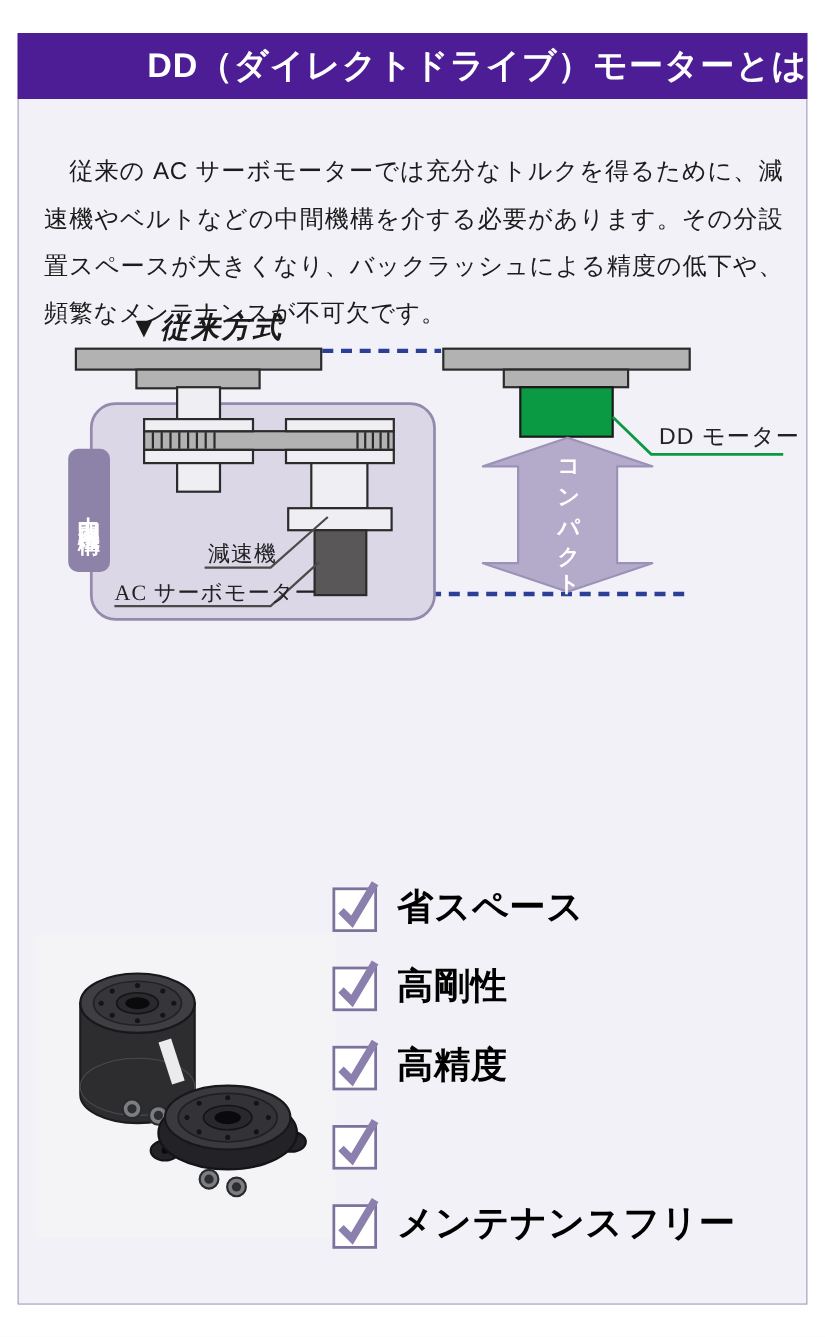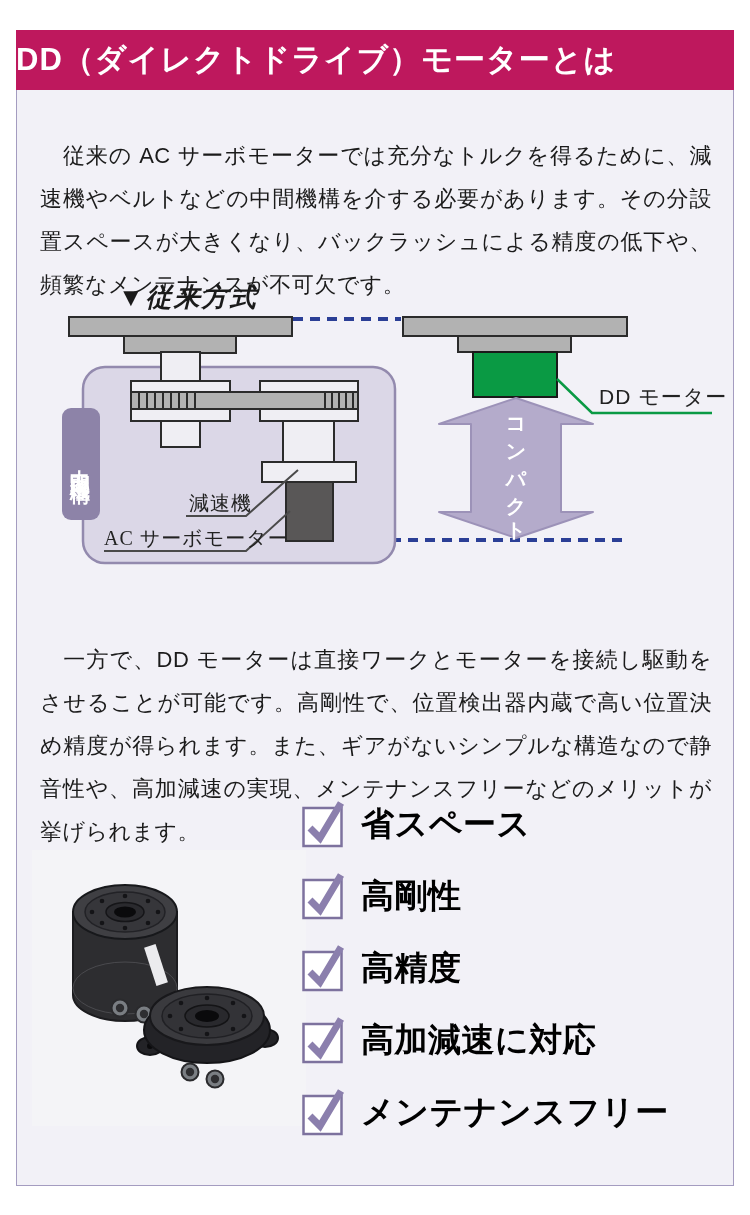--- a/index.html
+++ b/index.html
@@ -6,21 +6,21 @@
   .page{
     position:relative;width:750px;height:1215px;background:#ffffff;overflow:hidden;
     font-family:"Liberation Sans","DejaVu Sans",sans-serif;
   }
   .panel{
     position:absolute;left:16px;top:30px;width:716px;height:1154px;
     background:#f2f1f7;border:1px solid #a49cc0;box-sizing:content-box;
   }
   .header-band{
     position:absolute;left:16px;top:30px;width:718px;height:60px;
-    background:#be185d;display:flex;align-items:center;justify-content:flex-start;
+    background:#4c1d95;display:flex;align-items:center;justify-content:flex-end;
   }
   .header-band h1{
     margin:0;color:#ffffff;font-size:31px;font-weight:700;letter-spacing:1px;
   }
   .para{
     position:absolute;left:40px;width:672px;color:#1b1b1b;
     font-size:22px;line-height:43px;font-weight:500;text-align:justify;
     letter-spacing:0.5px;
   }
   .p1{top:112px;}
@@ -116,21 +116,20 @@
     </g>
   </svg>
 
   <div class="diag-title conventional">▼従来方式</div>
   <div class="vertical-text lbl-intermediate">中間機構</div>
   <div class="diag-label lbl-reducer">減速機</div>
   <div class="diag-label lbl-acservo">AC サーボモーター</div>
   <div class="diag-label lbl-ddmotor">DD モーター</div>
   <div class="vertical-text lbl-compact">コンパクト</div>
 
-  <p class="para p2">　一方で、DD モーターは直接ワークとモーターを接続し駆動をさせることが可能です。高剛性で、位置検出器内蔵で高い位置決め精度が得られます。また、ギアがないシンプルな構造なので静音性や、高加減速の実現、メンテナンスフリーなどのメリットが挙げられます。</p>
 
   <svg class="photo-svg" viewBox="0 0 274 276">
     <rect x="0" y="0" width="274" height="276" fill="#f4f4f7"></rect>
 
     <g>
       <path d="M41 62 L41 145 A52 26 0 0 0 145 145 L145 62 Z" fill="#2d2d30" stroke="#1c1c1f" stroke-width="2"></path>
       <ellipse cx="93" cy="138" rx="52" ry="26" fill="none" stroke="#4a4a4e" stroke-width="1"></ellipse>
       <ellipse cx="93" cy="62" rx="52" ry="27" fill="#3f3f43" stroke="#17181b" stroke-width="2"></ellipse>
       <ellipse cx="93" cy="62" rx="40" ry="20" fill="#36363a" stroke="#222226" stroke-width="1.5"></ellipse>
       <g fill="#141417">
@@ -203,21 +202,20 @@
         <rect x="1.5" y="6" width="38" height="38" fill="#ffffff" stroke="#7d729e" stroke-width="2.5"></rect>
         <path d="M8 26 L18 36 L39 1" fill="none" stroke="#8b7fad" stroke-width="7"></path>
       </svg>
       <span class="benefit-label">高精度</span>
     </div>
     <div class="benefit-row">
       <svg width="41" height="46" viewBox="0 0 41 46">
         <rect x="1.5" y="6" width="38" height="38" fill="#ffffff" stroke="#7d729e" stroke-width="2.5"></rect>
         <path d="M8 26 L18 36 L39 1" fill="none" stroke="#8b7fad" stroke-width="7"></path>
       </svg>
-      <span class="benefit-label">高加減速に対応</span>
     </div>
     <div class="benefit-row">
       <svg width="41" height="46" viewBox="0 0 41 46">
         <rect x="1.5" y="6" width="38" height="38" fill="#ffffff" stroke="#7d729e" stroke-width="2.5"></rect>
         <path d="M8 26 L18 36 L39 1" fill="none" stroke="#8b7fad" stroke-width="7"></path>
       </svg>
       <span class="benefit-label">メンテナンスフリー</span>
     </div>
   </div>
 

